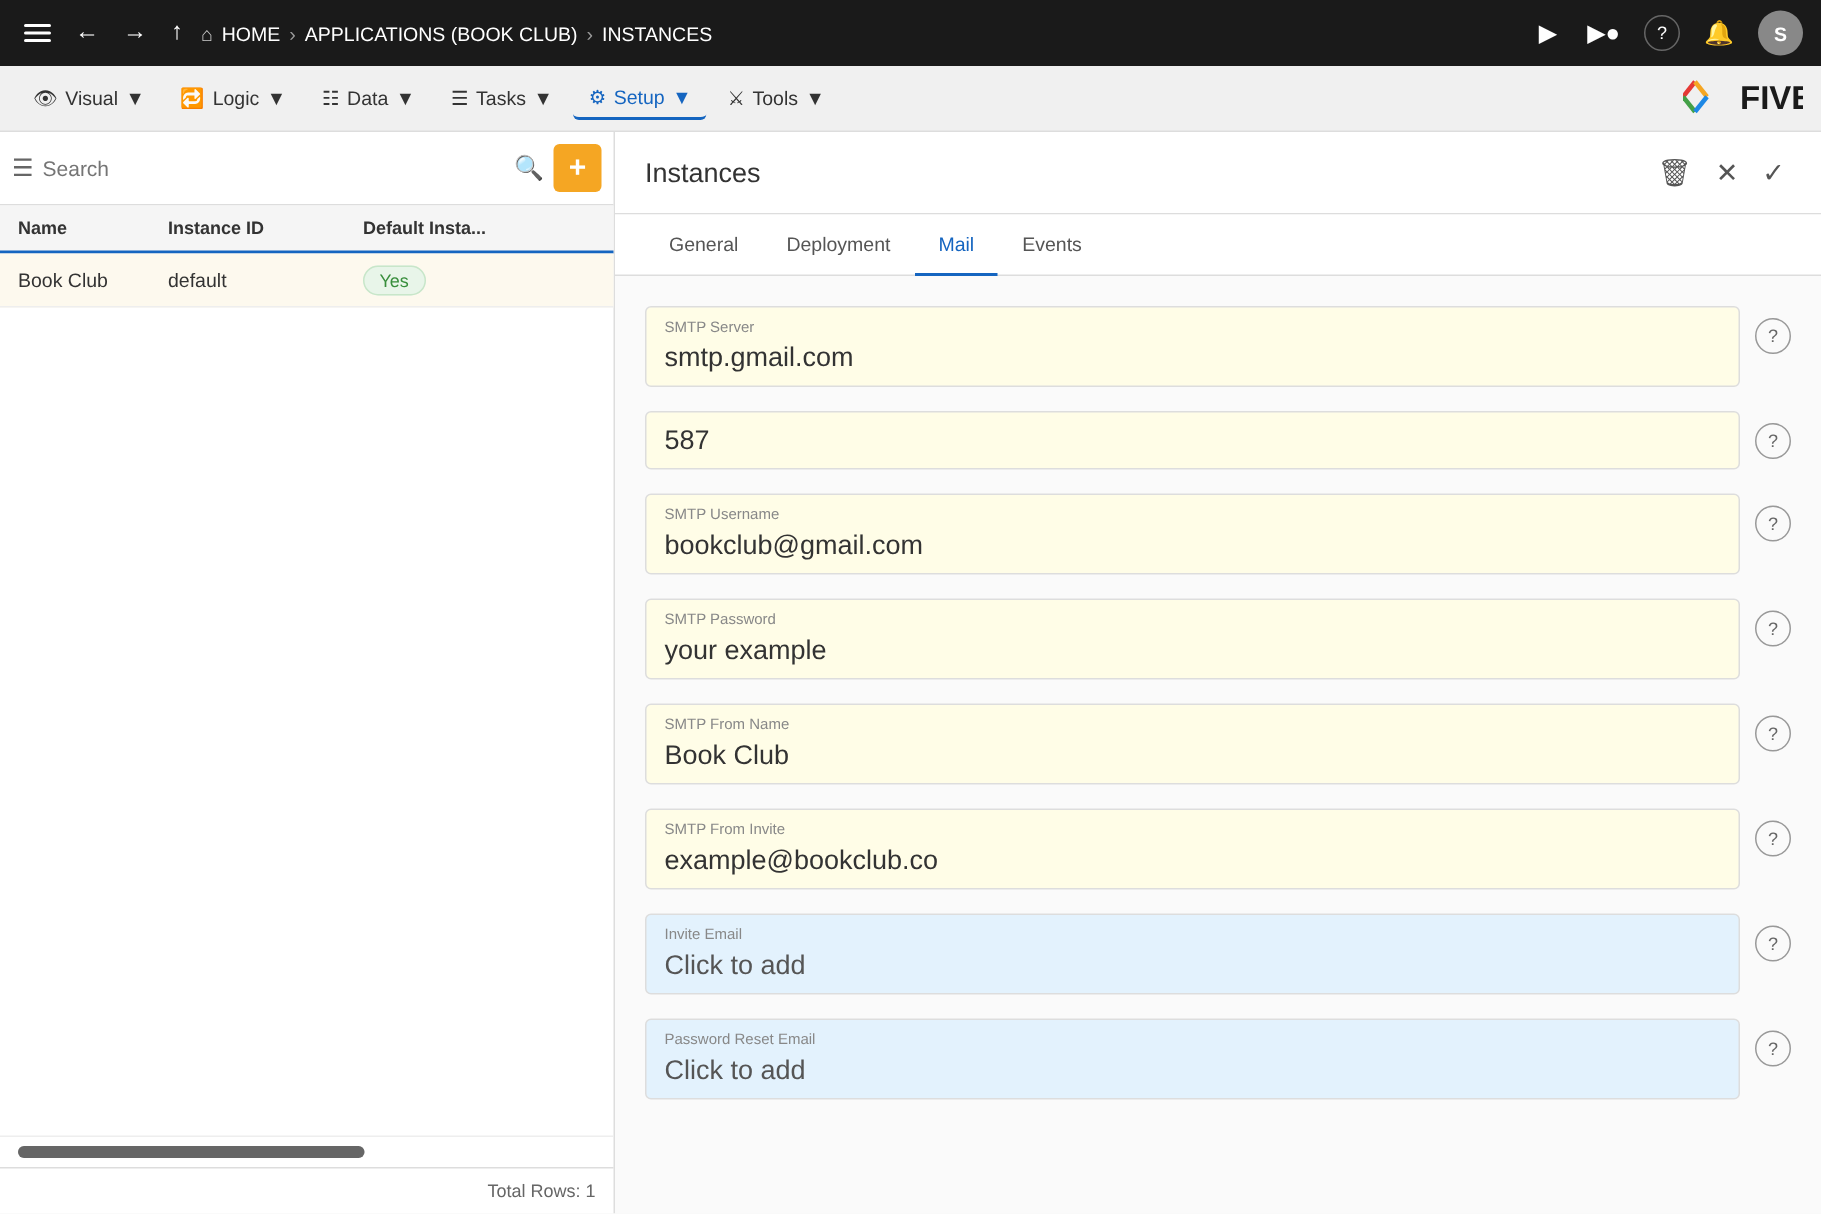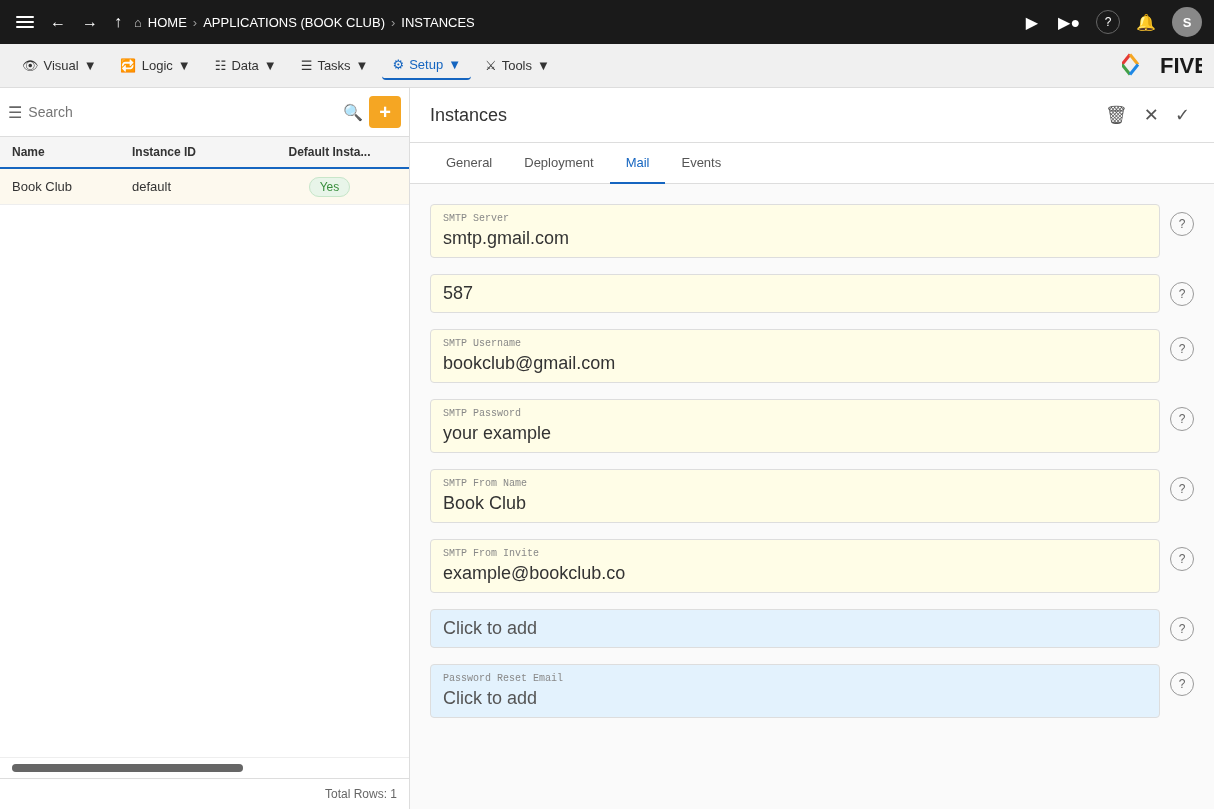--- a/index.html
+++ b/index.html
@@ -126,23 +126,23 @@
       display: flex;
       background: #f5f5f5;
       border-bottom: 2px solid #1565c0;
       padding: 8px 12px;
     }
     .table-header .col {
       font-weight: 600;
       font-size: 12px;
       color: #333;
     }
-    .col-name { width: 120px; }
+    .col-name { width: 100px; }
     .col-id { width: 130px; }
-    .col-default { flex: 1; text-align: center; }
+    .col-default { flex: 1; }
 
     .table-row {
       display: flex;
       padding: 10px 12px;
       border-bottom: 1px solid #eee;
       cursor: pointer;
       background: #fdf9ee;
     }
     .table-row .col { font-size: 13px; color: #333; }
     .badge-yes {
@@ -248,21 +248,20 @@
       position: relative;
     }
     .field-box.blue-bg {
       background: #e3f2fd;
     }
     .field-label {
       font-size: 10px;
       color: #888;
       margin-bottom: 4px;
       display: block;
-      font-family: Liberation Mono, monospace;
     }
     .field-value {
       font-size: 18px;
       color: #333;
     }
     .field-value.right-align {
     }
     .help-icon {
       width: 24px; height: 24px;
       border: 1px solid #999;
@@ -494,20 +493,21 @@
             <span class="field-label">SMTP From Invite</span>
             <div class="field-value">example@bookclub.co</div>
           </div>
         </div>
         <div class="help-icon">?</div>
       </div>
 
       <div class="form-row">
         <div class="field-container">
           <div class="field-box blue-bg">
+            <span class="field-label">Invite Email</span>
             <div class="field-value" style="color:#555;">Click to add</div>
           </div>
         </div>
         <div class="help-icon">?</div>
       </div>
 
       <div class="form-row">
         <div class="field-container">
           <div class="field-box blue-bg">
             <span class="field-label">Password Reset Email</span>

